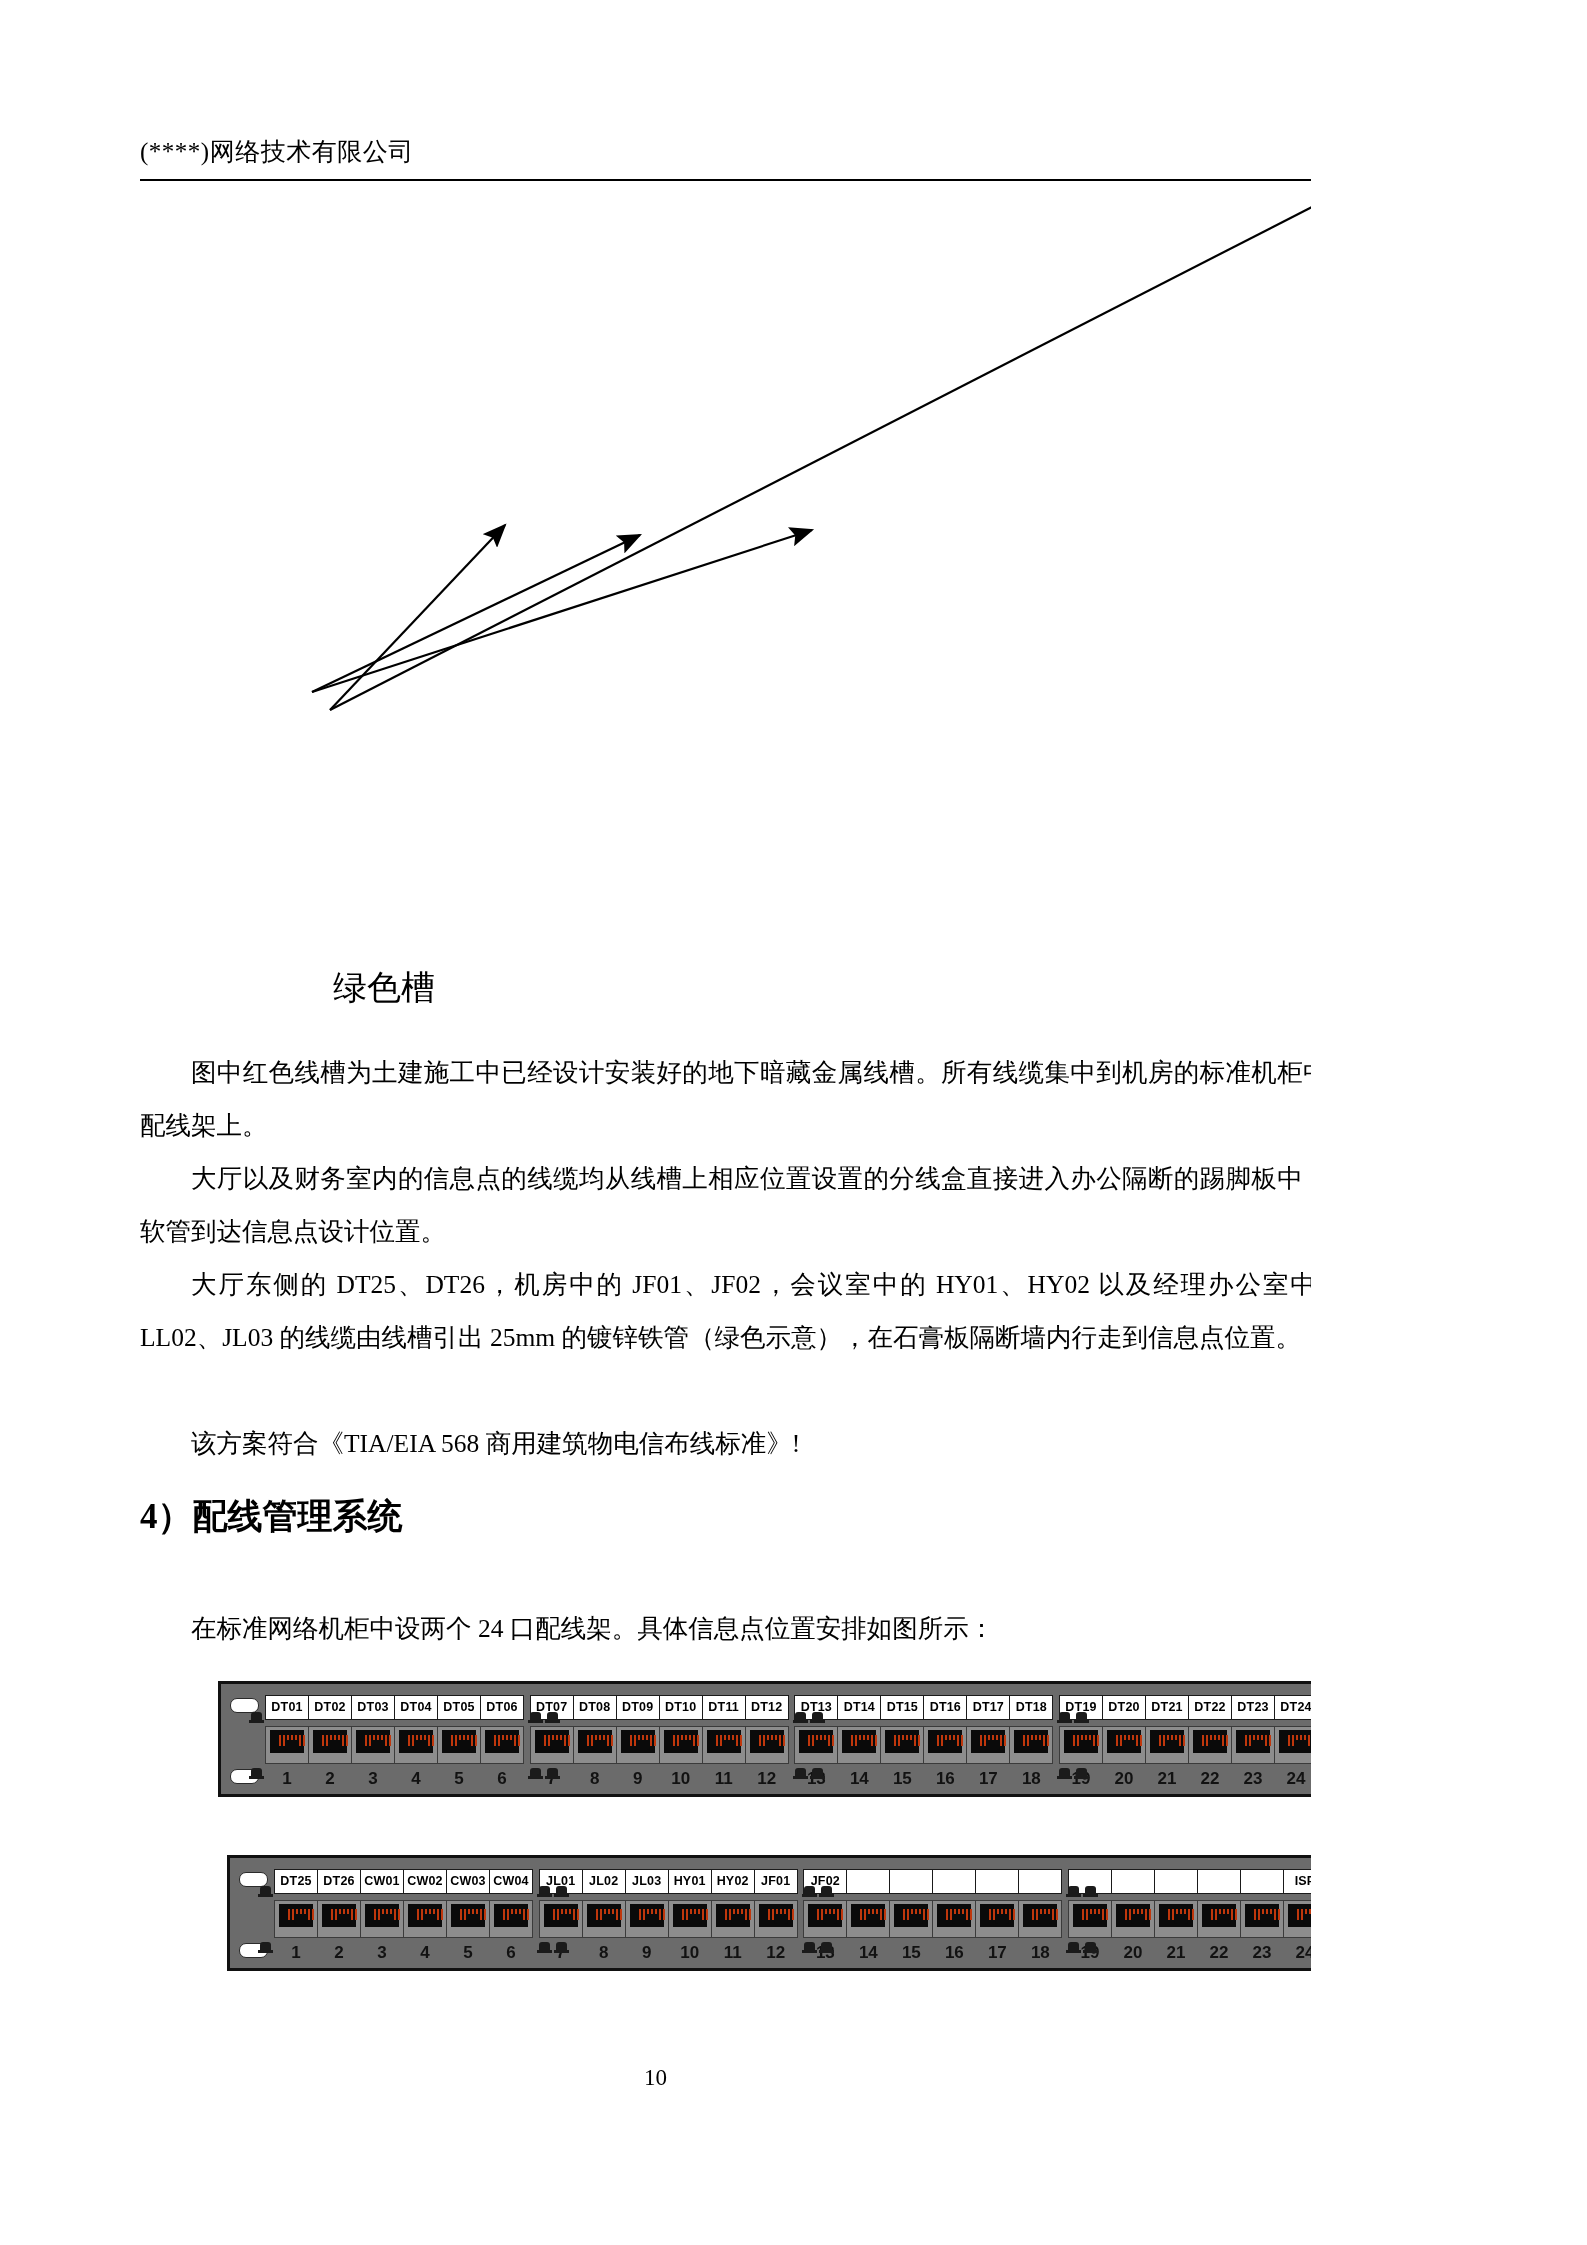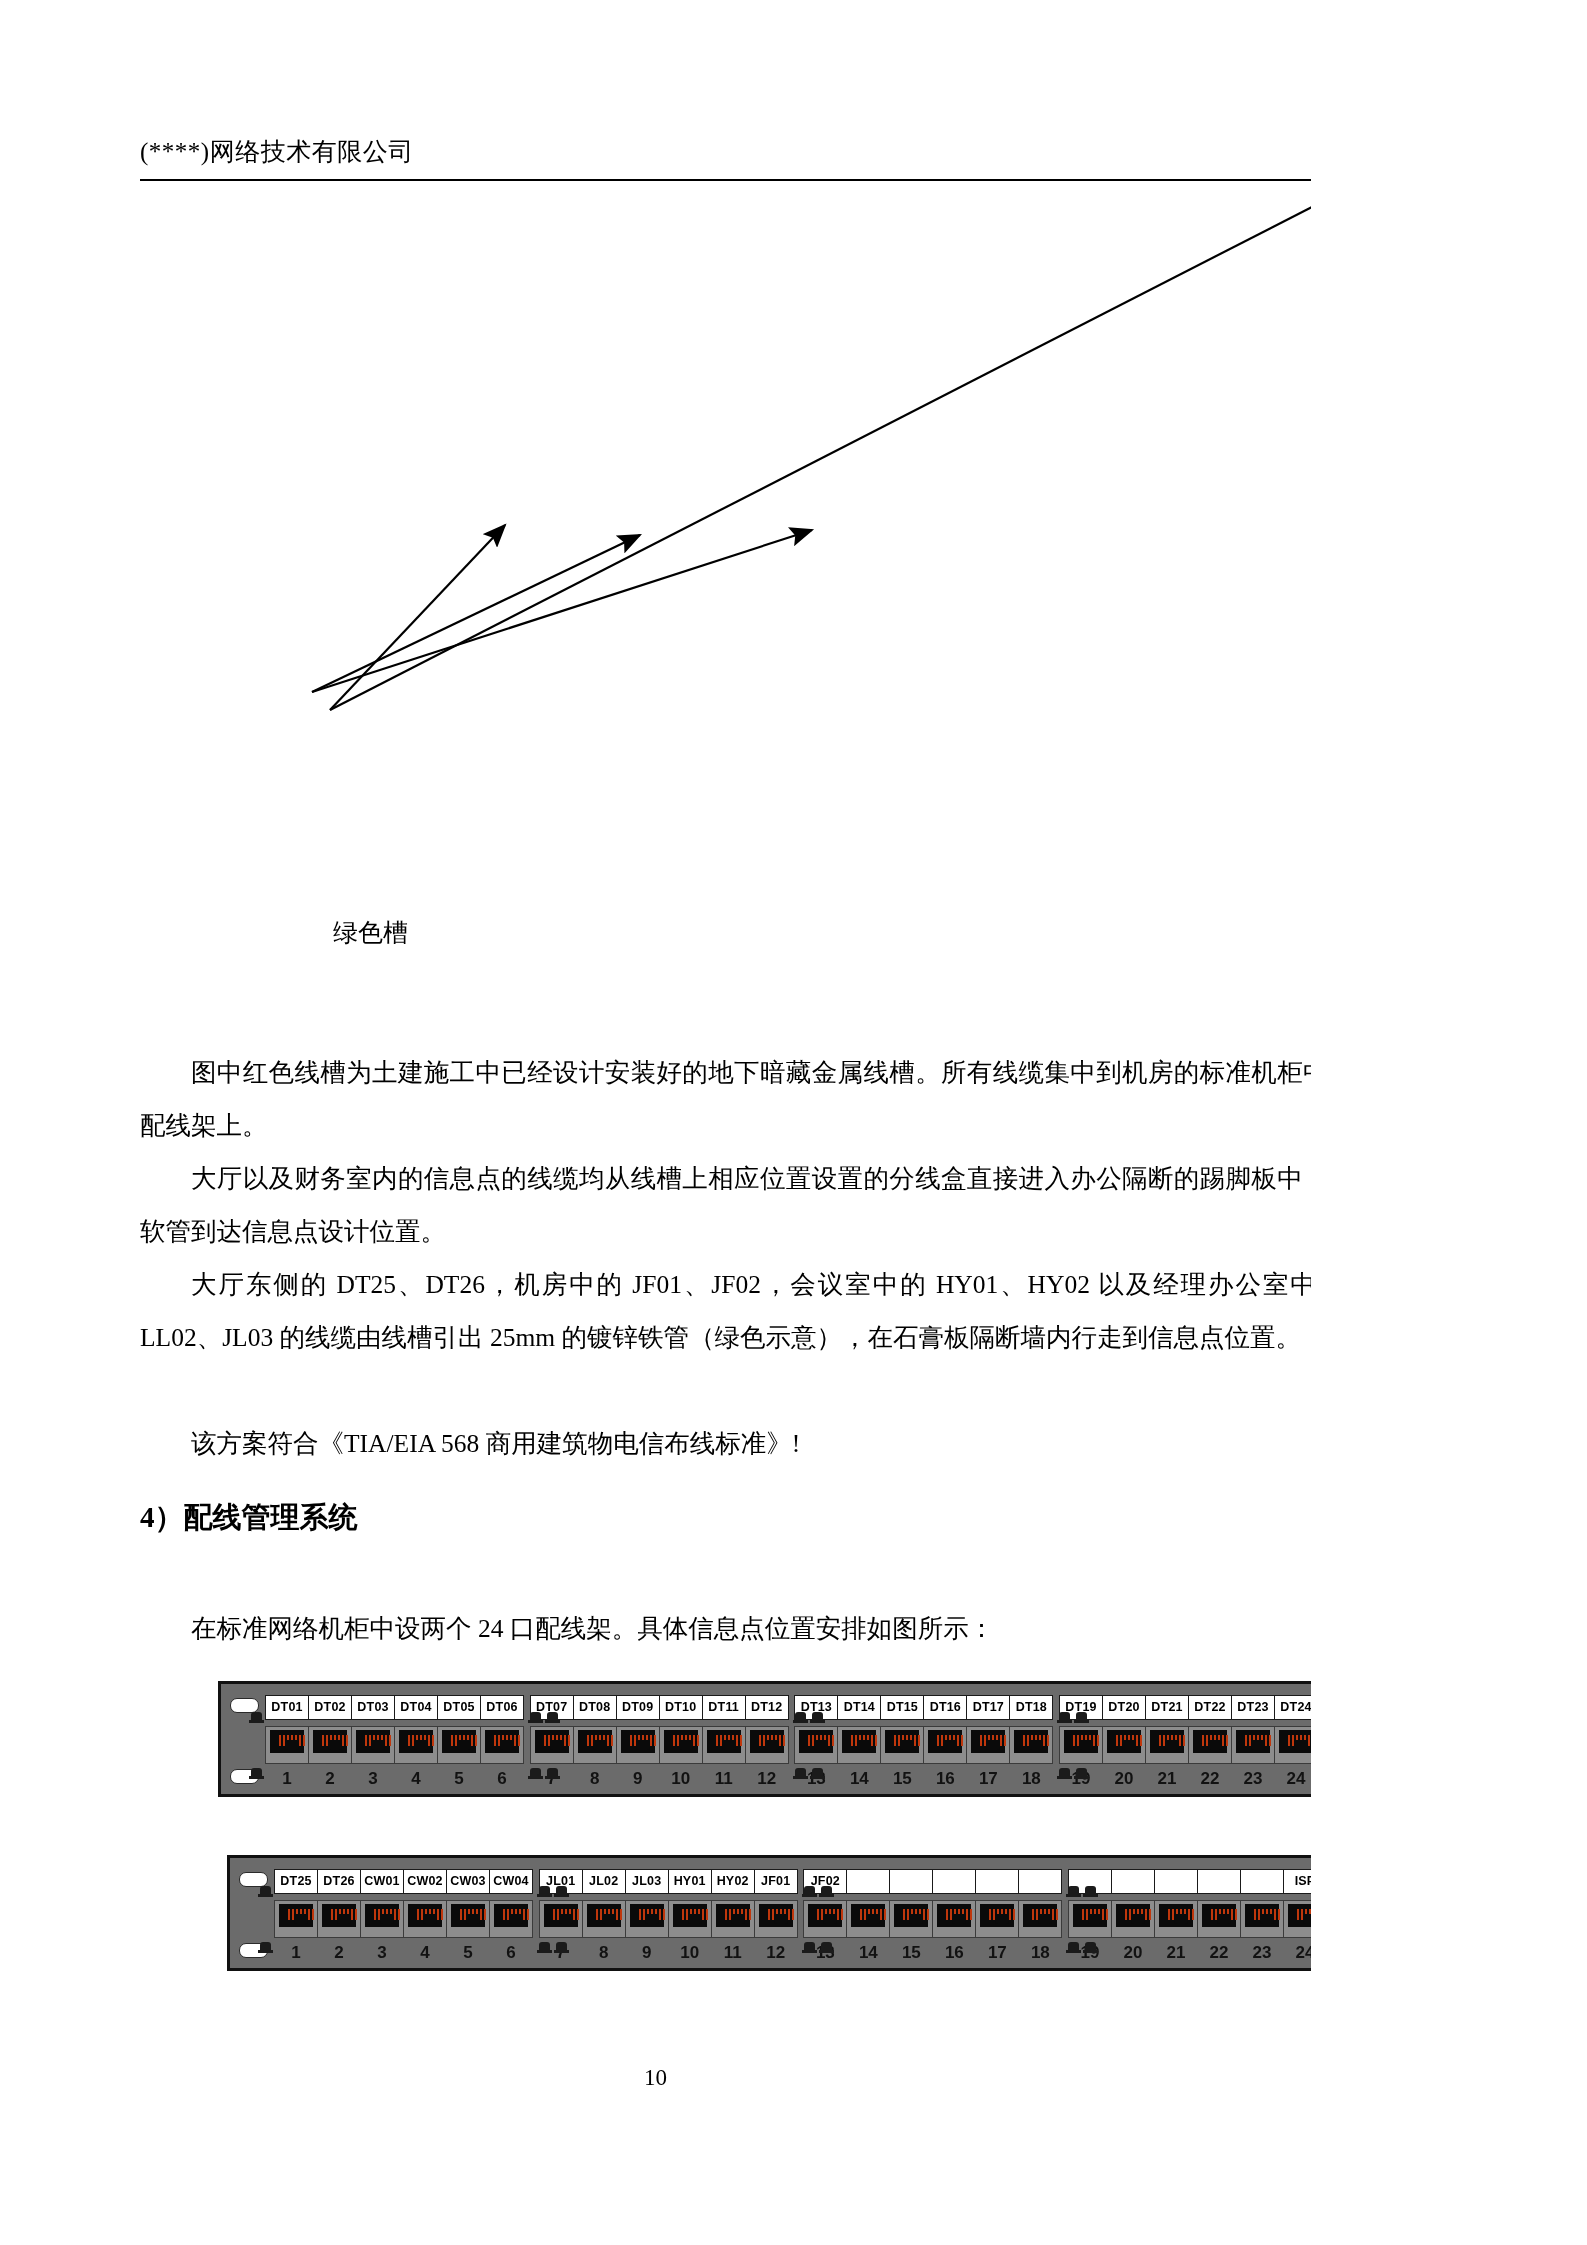--- a/index.html
+++ b/index.html
@@ -47,22 +47,22 @@
     left: 140px;
     top: 200px;
     width: 1290px;
     height: 760px;
   }
   .figure-arrows svg { display: block; }
 
   .figure-caption {
     position: absolute;
     left: 333px;
-    top: 916px;
-    font-size: 25px;
+    top: 971px;
+    font-size: 34px;
     line-height: 34px;
     white-space: nowrap;
   }
 
   
   .body-block {
     position: absolute;
     left: 140px;
     width: 1292px;
     font-size: 25.5px;
@@ -76,21 +76,21 @@
   }
   .p1 { top: 1046px; }
   .p2 { top: 1152px; }
   .p3 { top: 1258px; }
   .p4 { top: 1417px; }
 
   .heading {
     position: absolute;
     left: 140px;
     top: 1497px;
-    font-size: 29px;
+    font-size: 35px;
     font-weight: bold;
     font-family: "Liberation Serif", "DejaVu Serif", serif;
     line-height: 40px;
     white-space: nowrap;
   }
 
   .caption-line {
     position: absolute;
     left: 140px;
     top: 1607px;

